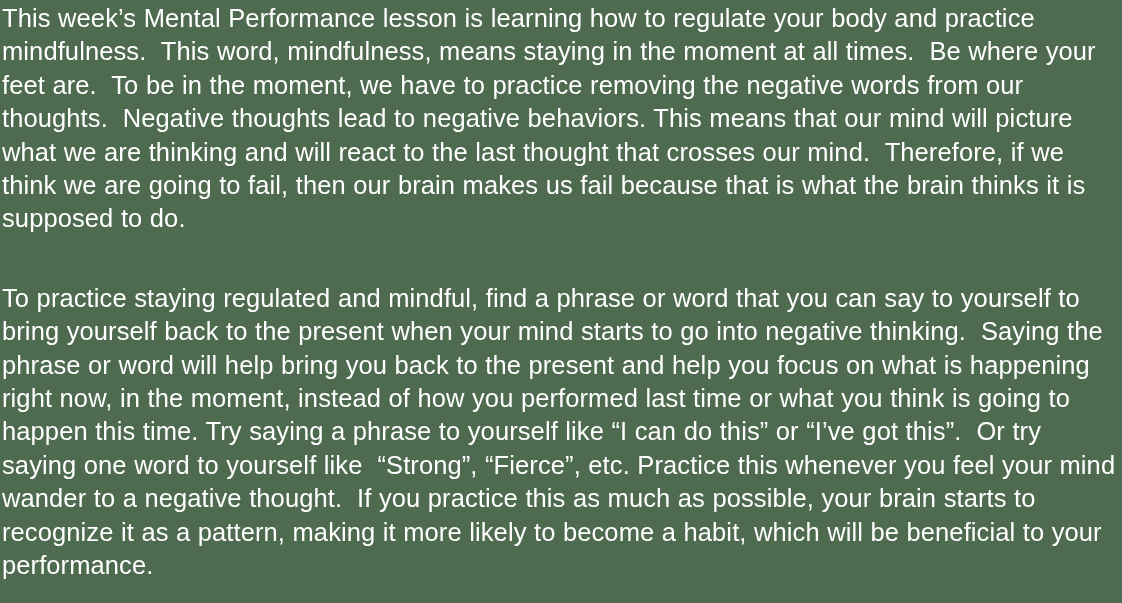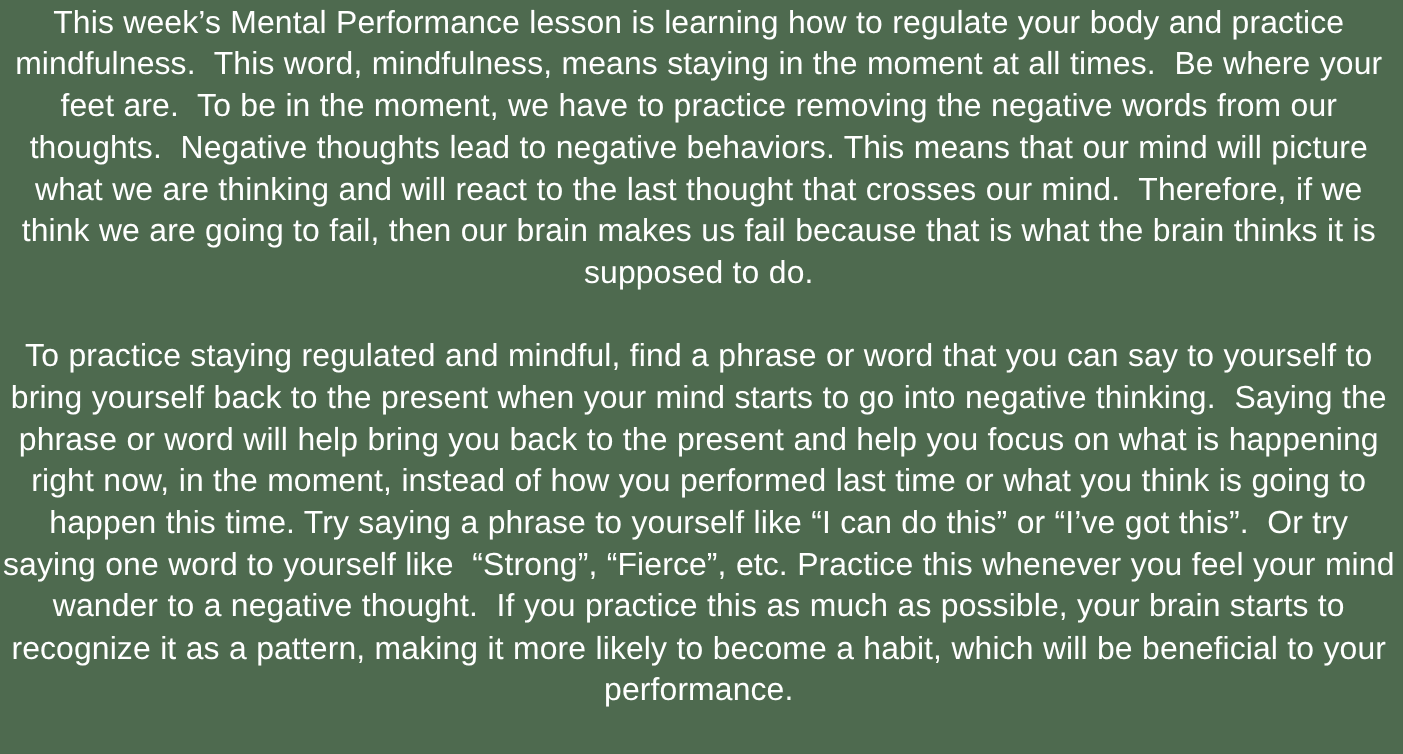--- a/index.html
+++ b/index.html
@@ -28,24 +28,23 @@
   }
   .para {
     color: #ffffff;
     font-size: 25.5px;
     line-height: 33.4px;
     letter-spacing: 0.1px;
     font-weight: 400;
     margin: 0;
     white-space: pre-wrap;
     word-spacing: 0.3px;
-    text-align: center;
   }
   .para + .para {
-    margin-top: 33px;
+    margin-top: 46px;
   }
 </style>
 </head>
 <body>
 
 <div class="page">
   <div class="doc-body">
     <p class="para">This week’s Mental Performance lesson is learning how to regulate your body and practice mindfulness.  This word, mindfulness, means staying in the moment at all times.  Be where your feet are.  To be in the moment, we have to practice removing the negative words from our thoughts.  Negative thoughts lead to negative behaviors. This means that our mind will picture what we are thinking and will react to the last thought that crosses our mind.  Therefore, if we think we are going to fail, then our brain makes us fail because that is what the brain thinks it is supposed to do.</p>
     <p class="para">To practice staying regulated and mindful, find a phrase or word that you can say to yourself to bring yourself back to the present when your mind starts to go into negative thinking.  Saying the phrase or word will help bring you back to the present and help you focus on what is happening right now, in the moment, instead of how you performed last time or what you think is going to happen this time. Try saying a phrase to yourself like “I can do this” or “I’ve got this”.  Or try saying one word to yourself like  “Strong”, “Fierce”, etc. Practice this whenever you feel your mind wander to a negative thought.  If you practice this as much as possible, your brain starts to recognize it as a pattern, making it more likely to become a habit, which will be beneficial to your performance.</p>
   </div>

